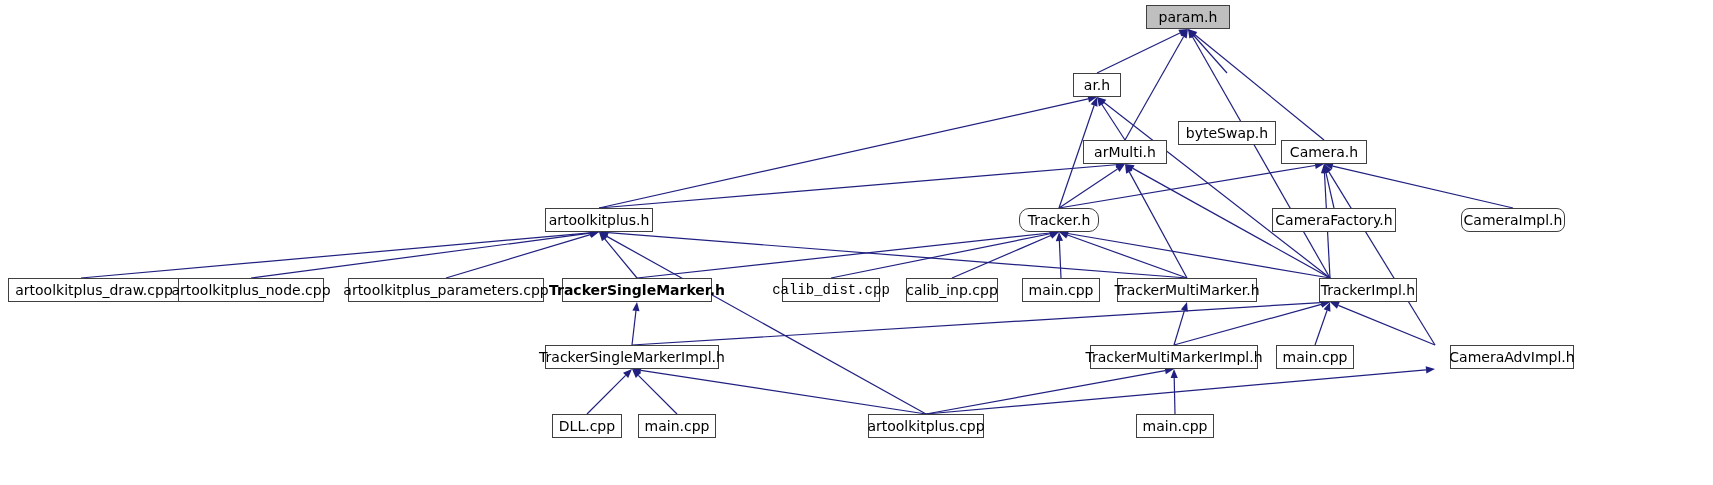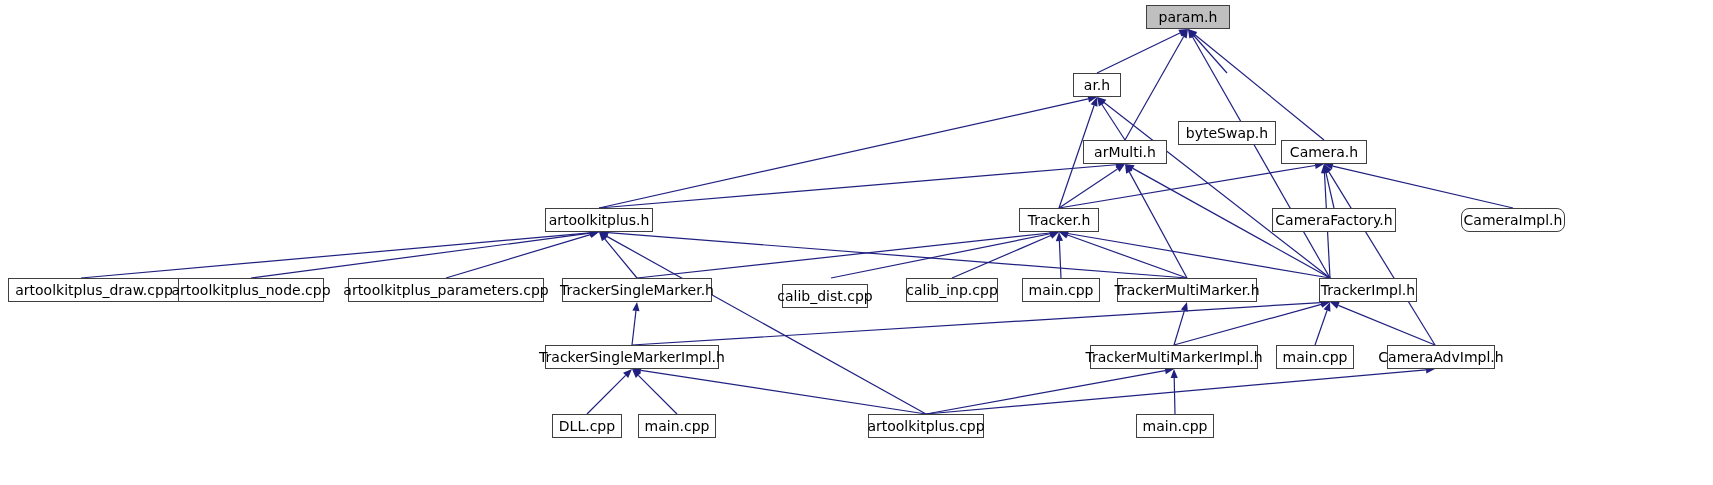--- a/index.html
+++ b/index.html
@@ -104,34 +104,34 @@
       <line x1="926" y1="414" x2="1426.0349675487264" y2="369.79258636602617"></line>
       <polygon class="arrow" points="1435,369 1426.3520020951369,373.3785993465356 1425.717933002316,366.2065733855167"></polygon>
     </svg>
   <div id="node-layer">
       <div class="node highlight" style="left: 1146px; top: 5px; width: 84px;">param.h</div>
       <div class="node" style="left: 1073px; top: 73px; width: 48px;">ar.h</div>
       <div class="node" style="left: 1178px; top: 73px; width: 98px; margin-top: 48px;">byteSwap.h</div>
       <div class="node" style="left: 1083px; top: 140px; width: 84px;">arMulti.h</div>
       <div class="node" style="left: 1281px; top: 140px; width: 86px;">Camera.h</div>
       <div class="node" style="left: 545px; top: 208px; width: 108px;">artoolkitplus.h</div>
-      <div class="node" style="left: 1019px; top: 208px; width: 80px;">Tracker.h</div>
+      <div class="node" style="left: 1019px; top: 208px; width: 80px; border-radius: 10px;">Tracker.h</div>
       <div class="node" style="left: 1272px; top: 208px; width: 124px;">CameraFactory.h</div>
       <div class="node" style="left: 1461px; top: 208px; width: 104px; border-radius: 8px;">CameraImpl.h</div>
       <div class="node" style="left: 8px; top: 278px; width: 172px;">artoolkitplus_draw.cpp</div>
       <div class="node" style="left: 178px; top: 278px; width: 146px;">artoolkitplus_node.cpp</div>
       <div class="node" style="left: 348px; top: 278px; width: 196px;">artoolkitplus_parameters.cpp</div>
-      <div class="node" style="left: 562px; top: 278px; width: 150px;">TrackerSingleMarker.h</div>
-      <div class="node" style="left: 782px; top: 284px; width: 86px;">calib_dist.cpp</div>
+      <div class="node" style="left: 562px; top: 278px; width: 150px; font-weight: bold;">TrackerSingleMarker.h</div>
+      <div class="node" style="left: 782px; top: 278px; width: 98px; font-family: Liberation Mono, monospace;">calib_dist.cpp</div>
       <div class="node" style="left: 906px; top: 278px; width: 92px;">calib_inp.cpp</div>
       <div class="node" style="left: 1022px; top: 278px; width: 78px;">main.cpp</div>
       <div class="node" style="left: 1117px; top: 278px; width: 140px;">TrackerMultiMarker.h</div>
       <div class="node" style="left: 1281px; top: 278px; width: 98px; margin-left: 38px;">TrackerImpl.h</div>
       <div class="node" style="left: 545px; top: 345px; width: 174px;">TrackerSingleMarkerImpl.h</div>
       <div class="node" style="left: 1090px; top: 345px; width: 168px;">TrackerMultiMarkerImpl.h</div>
       <div class="node" style="left: 1276px; top: 345px; width: 78px;">main.cpp</div>
-      <div class="node" style="left: 1387px; top: 345px; width: 108px;">CameraAdvImpl.h</div>
+      <div class="node" style="left: 1450px; top: 345px; width: 124px;">CameraAdvImpl.h</div>
       <div class="node" style="left: 552px; top: 414px; width: 70px;">DLL.cpp</div>
       <div class="node" style="left: 638px; top: 414px; width: 78px;">main.cpp</div>
       <div class="node" style="left: 868px; top: 414px; width: 116px;">artoolkitplus.cpp</div>
       <div class="node" style="left: 1136px; top: 414px; width: 78px;">main.cpp</div>
     </div>
 </div>
 
 </body></html>

